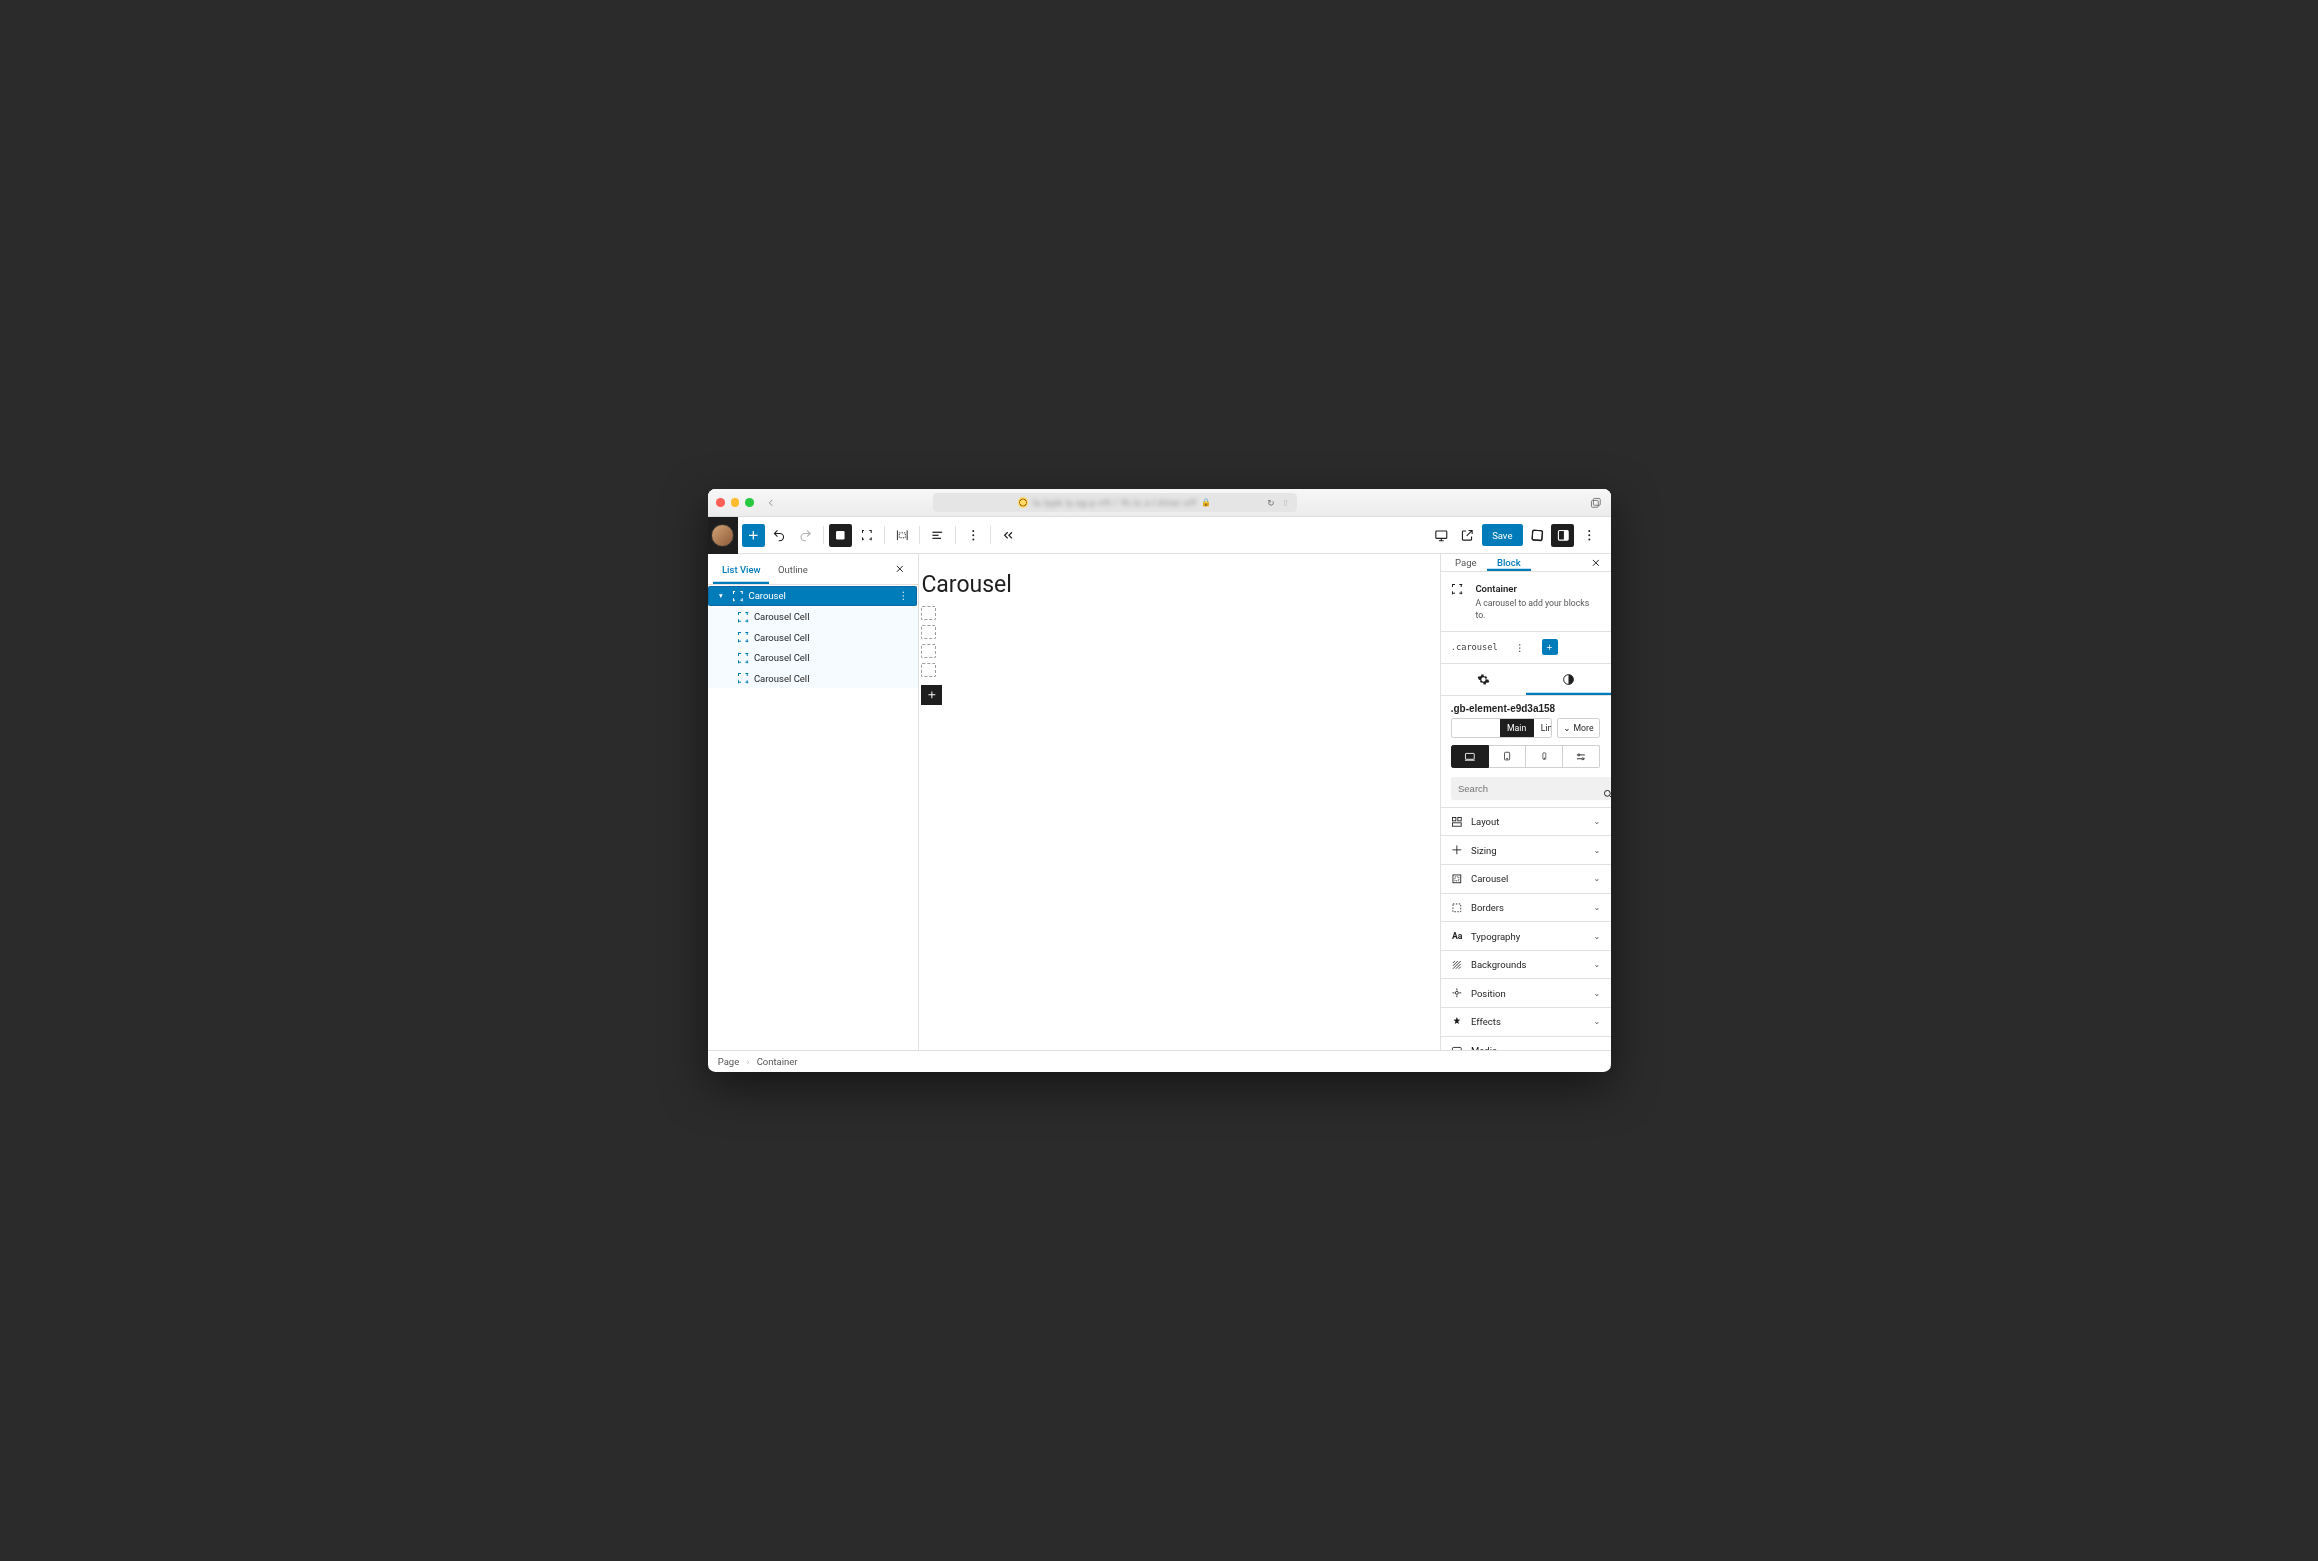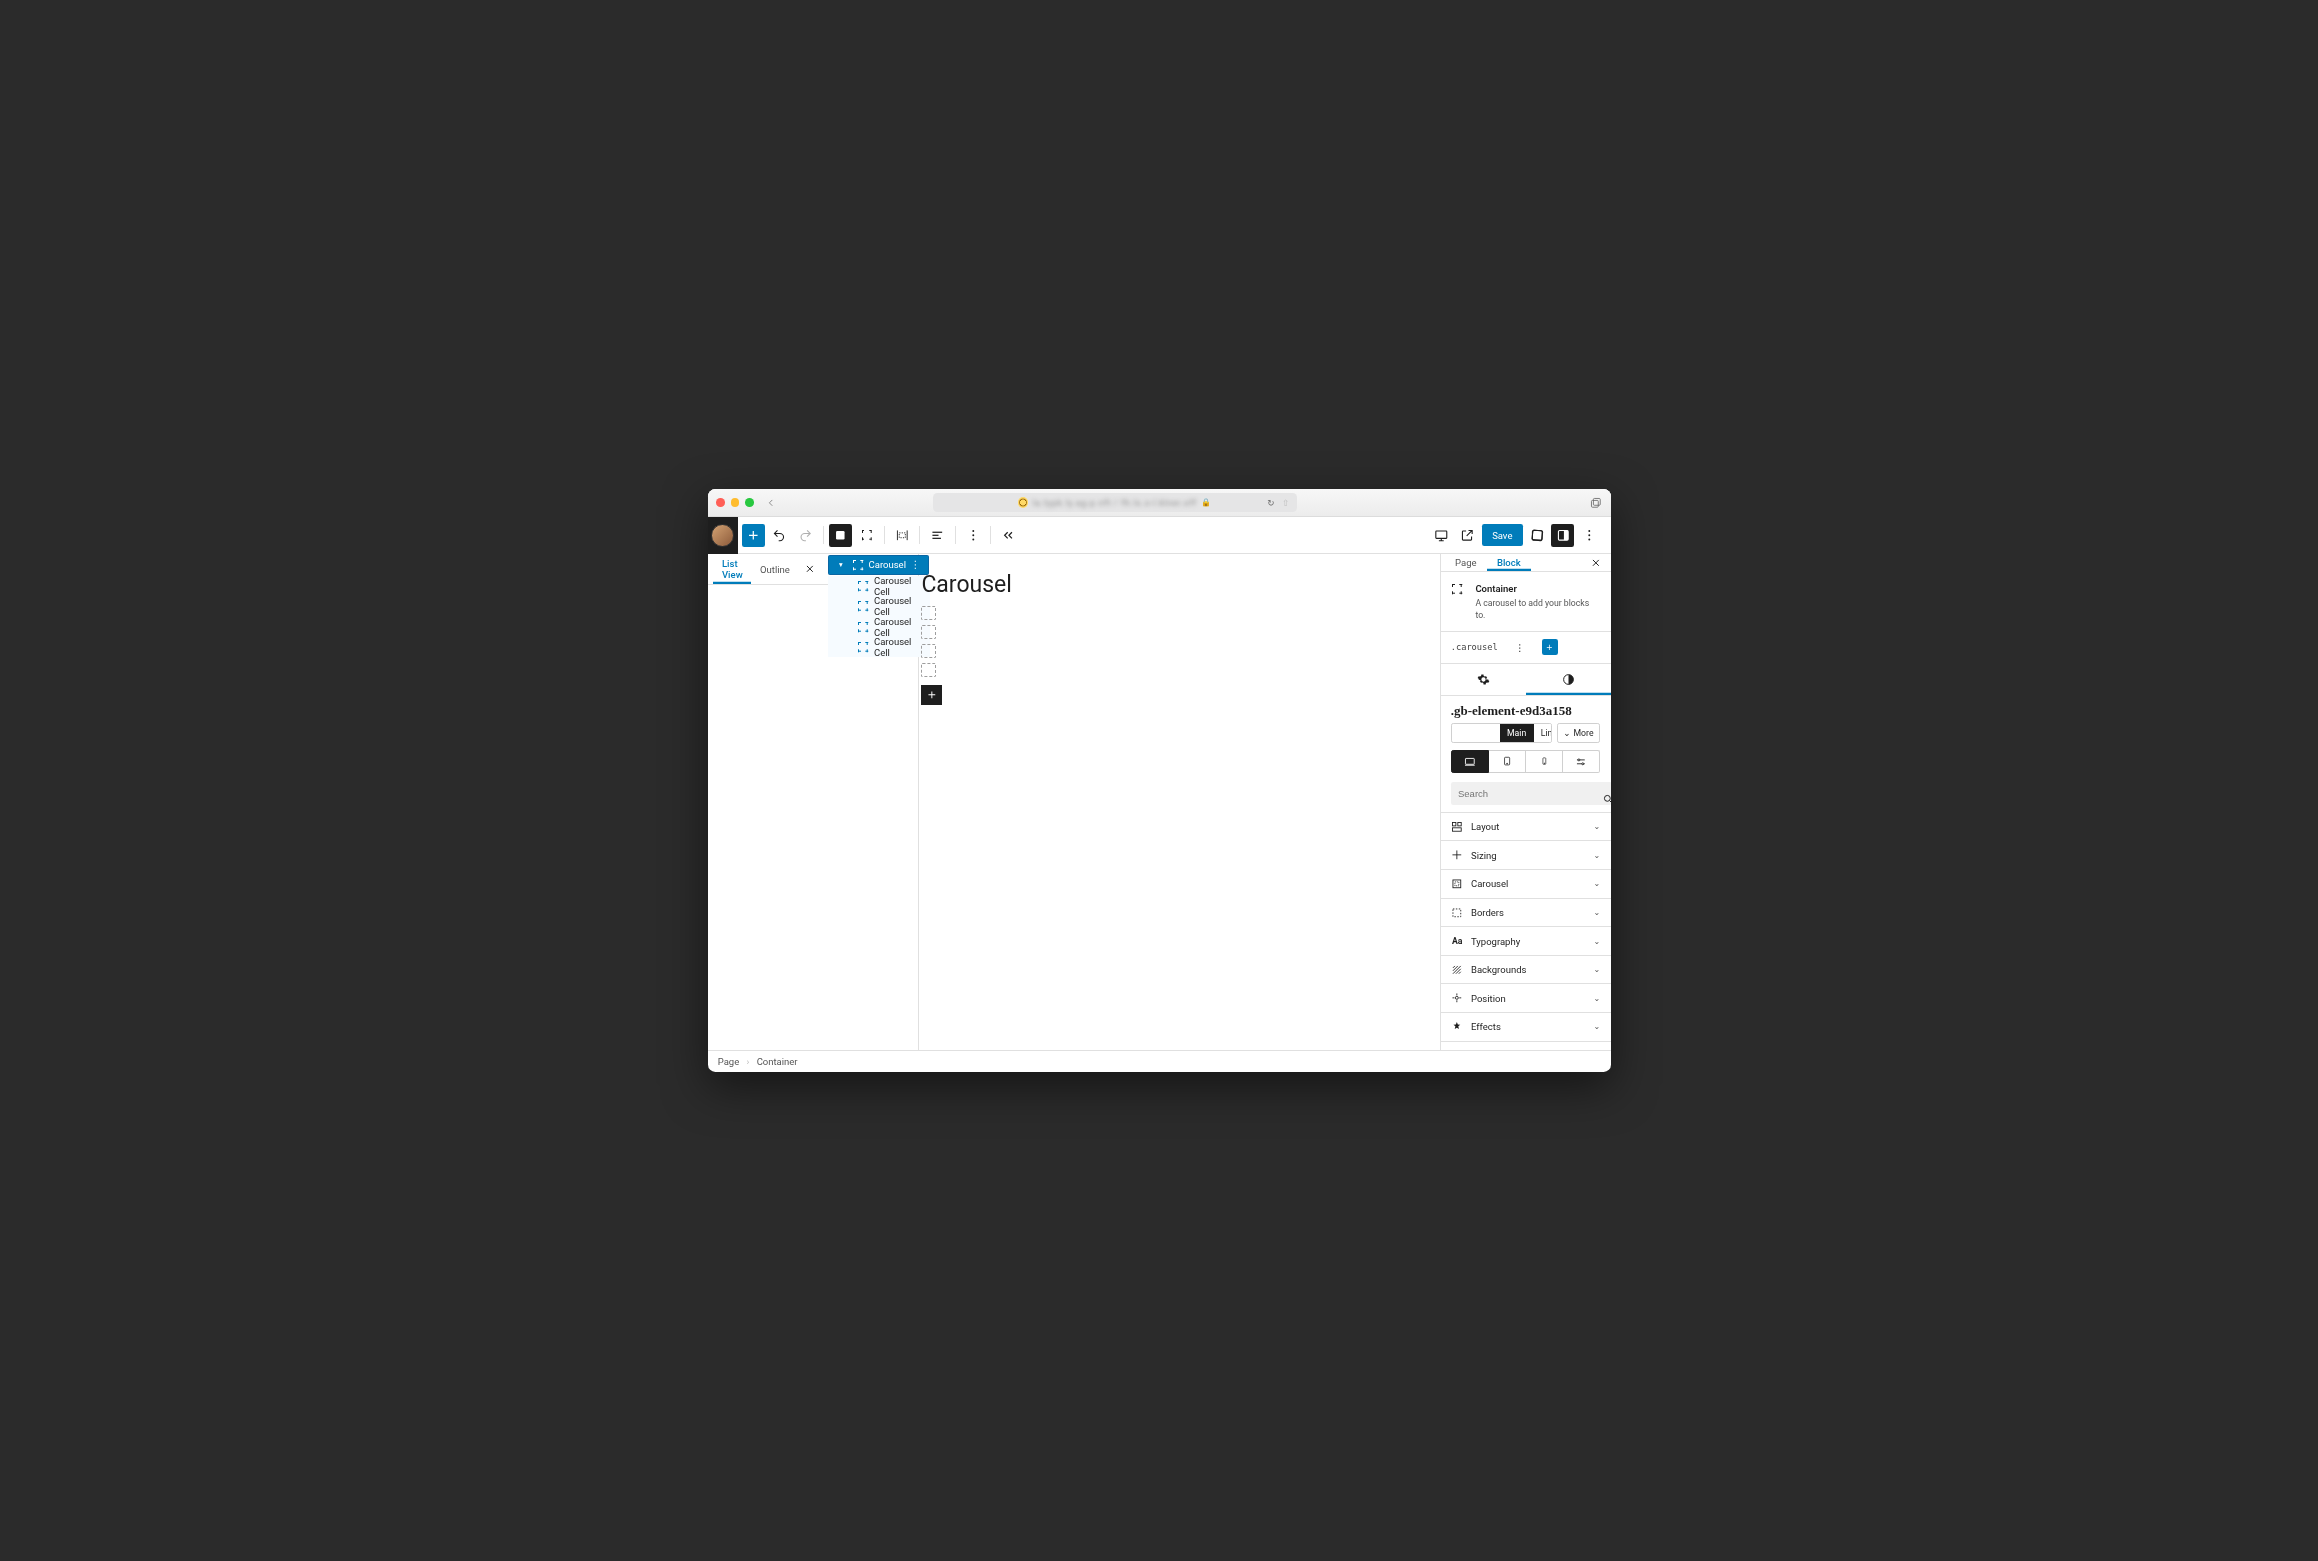--- a/index.html
+++ b/index.html
@@ -81,21 +81,21 @@
   .tb-spacer { flex:1; }
   .save-btn {
     background:#007cba;color:#fff;border-radius:2.2px;
     padding:5.8px 10.2px;font-size:9.5px;cursor:pointer;
   }
 
   
   .editor-body { flex:1;display:flex;min-height:0; }
 
   
-  .left-panel { width:211px;border-right:0.7px solid #e0e0e0;display:flex;flex-direction:row; }
+  .left-panel { width:211px;border-right:0.7px solid #e0e0e0;display:flex;flex-direction:column; }
   .left-tabs { display:flex;align-items:center;border-bottom:0.7px solid #e0e0e0;padding:0 5.8px;height:31px; }
   .left-tab { padding:0 8.7px;height:100%;display:flex;align-items:center;color:#555;cursor:pointer;font-size:9.5px; }
   .left-tab.active { color:#007cba;box-shadow:inset 0 -2.2px 0 #007cba;font-weight:500; }
   .left-tabs .close-x { margin-left:auto;font-size:11.7px;color:#1e1e1e;padding:2.9px 5.8px;cursor:pointer; }
   .tree { padding:0; }
   .tree-row {
     display:flex;align-items:center;height:20.4px;padding-left:5.8px;gap:4.4px;
     font-size:9.5px;cursor:pointer;color:#1e1e1e;
   }
   .tree-row.selected {
@@ -127,21 +127,21 @@
   .block-header .ttl { font-weight:600;font-size:9.5px;margin-bottom:2.9px; }
   .block-header .desc { font-size:8.7px;color:#555;line-height:1.4; }
   .class-row { display:flex;align-items:center;gap:14px;padding:7.3px 10.2px;border-bottom:0.7px solid #e0e0e0; }
   .code-chip { font-family:ui-monospace,Menlo,monospace;font-size:8.7px;color:#444; }
   .mini-btn { width:16px;height:16px;border-radius:2.2px;display:flex;align-items:center;justify-content:center;cursor:pointer; }
   .mini-btn.blue { background:#007cba;color:#fff; }
   .subtabs { display:flex;border-bottom:0.7px solid #e0e0e0; }
   .subtab { flex:1;height:31px;display:flex;align-items:center;justify-content:center;cursor:pointer; }
   .subtab.active { box-shadow:inset 0 -2.2px 0 #007cba; }
   .selector-row { padding:7.3px 10.2px 4.4px; }
-  .selector-code { font-family:Liberation Serif, serif;font-size:13px;font-weight:600; }
+  .selector-code { font-family:Liberation Sans, sans-serif;font-size:10px;font-weight:600; }
   .pill-row { display:flex;gap:0;padding:0 10.2px 7.3px;align-items:center; }
   .pill-group { display:inline-flex;border:0.7px solid #d0d0d0;border-radius:2.2px;overflow:hidden;padding-left:48px; }
   .pill { padding:3.6px 7.3px;font-size:8.7px;cursor:pointer;background:#fff; }
   .pill.dark { background:#1e1e1e;color:#fff; }
   .pill-more { margin-left:4.4px;border:0.7px solid #d0d0d0;border-radius:2.2px;padding:3.6px 5.8px;font-size:8.7px;display:flex;align-items:center;gap:2.9px;cursor:pointer; }
   .device-row { display:flex;padding:0 10.2px 8.7px;gap:0; }
   .device-row .seg { flex:1;border:0.7px solid #d0d0d0;height:23px;display:flex;align-items:center;justify-content:center;cursor:pointer; }
   .device-row .seg:first-child { border-radius:2.2px 0 0 2.2px; }
   .device-row .seg:last-child { border-radius:0 2.2px 2.2px 0; }
   .device-row .seg + .seg { border-left:none; }

